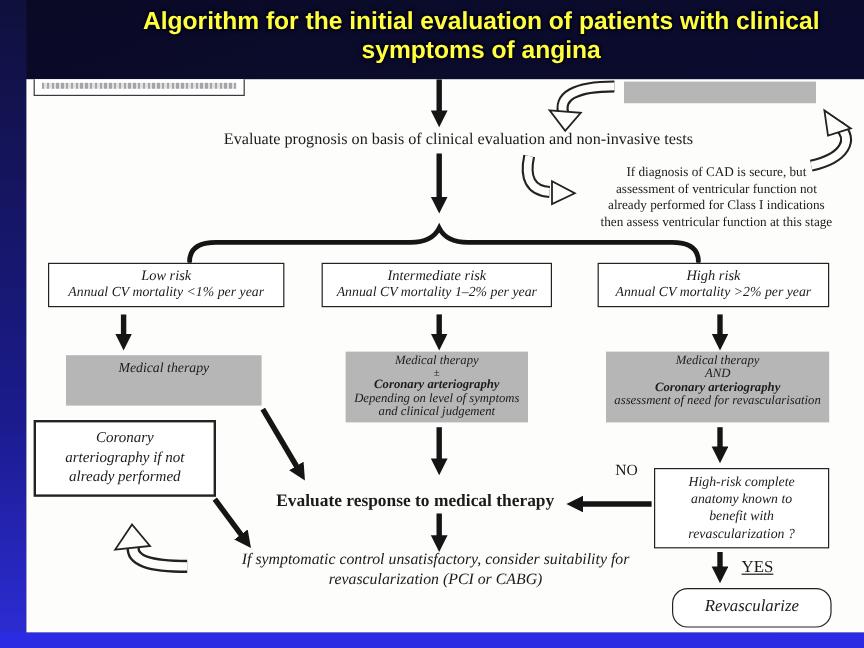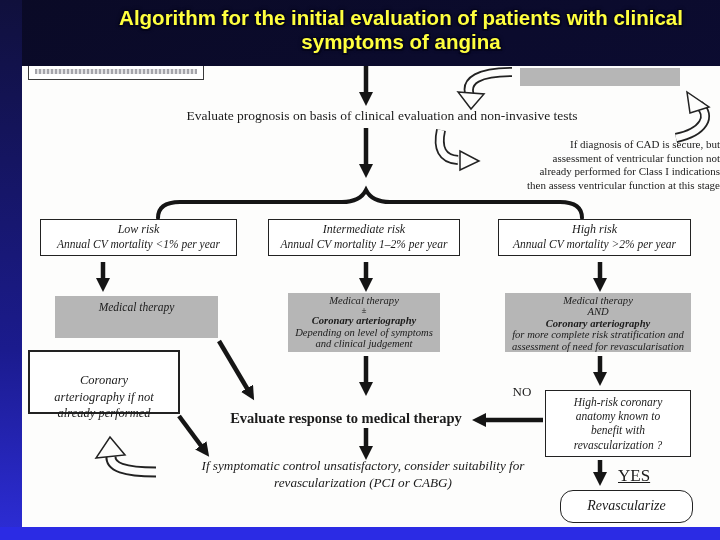--- a/index.html
+++ b/index.html
@@ -98,21 +98,21 @@
   </svg>
 
   <div class="cutbox">
     <div class="smudge"></div>
   </div>
 
   <div class="graybox" style="left:498px; top:2px; width:160px; height:18px;"></div>
 
   <div class="abs note" style="left:20px; top:42px; width:680px; font-size:13.5px;">Evaluate prognosis on basis of clinical evaluation and non-invasive tests</div>
 
-  <div class="abs note" style="left:452px; top:72px; width:246px; font-size:11px; line-height:13.5px;text-align:right;">
+  <div class="abs note" style="left:452px; top:72px; width:246px; font-size:11px; line-height:13.5px;">
     <div>If diagnosis of CAD is secure, but</div>
     <div>assessment of ventricular function not</div>
     <div>already performed for Class I indications</div>
     <div>then assess ventricular function at this stage</div>
   </div>
 
   <div class="box" style="left:18px; top:153px; width:197px; height:37px;">
     <div class="risk-title">Low risk</div>
     <div class="risk-sub">Annual CV mortality &lt;1% per year</div>
   </div>
@@ -132,42 +132,41 @@
     <div class="g-line">Medical therapy</div>
     <div class="g-line g-small">±</div>
     <div class="g-line g-bold">Coronary arteriography</div>
     <div class="g-line">Depending on level of symptoms</div>
     <div class="g-line">and clinical judgement</div>
   </div>
   <div class="graybox" style="left:483px; top:227px; width:186px; height:59px; padding-top:2px;">
     <div class="g-line">Medical therapy</div>
     <div class="g-line">AND</div>
     <div class="g-line g-bold">Coronary arteriography</div>
-    <div class="g-line">for more complete risk stratification and</div>
     <div class="g-line">assessment of need for revascularisation</div>
   </div>
 
-  <div class="box" style="left:6px; top:284px; width:152px; height:64px; border-width:2px; font-size:12.5px; line-height:16.5px; padding-top:20px;">
+  <div class="box" style="left:6px; top:284px; width:152px; height:64px; border-width:2px; font-size:12.5px; line-height:16.5px; padding-top:4px;">
     <div>Coronary</div>
     <div>arteriography if not</div>
     <div>already performed</div>
   </div>
 
   <div class="abs note" style="left:114px; top:344px; width:420px; font-weight:bold; font-size:14.5px;">Evaluate response to medical therapy</div>
 
   <div class="abs note" style="left:478px; top:318px; width:44px; font-size:13px;">NO</div>
 
   <div class="box" style="left:523px; top:324px; width:146px; height:67px; font-size:11.5px; line-height:14.2px; padding-top:4px;">
-    <div>High-risk coronary</div>
+    <div>High-risk complete</div>
     <div>anatomy known to</div>
     <div>benefit with</div>
     <div>revascularization ?</div>
   </div>
 
-  <div class="abs" style="left:596px; top:400px; width:60px; font-size:17px;text-decoration:underline;">YES</div>
+  <div class="abs" style="left:596px; top:400px; width:60px; font-size:14px;text-decoration:underline;">YES</div>
 
   <div class="abs note" style="left:41px; top:392px; width:600px; font-style:italic; font-size:13.2px; line-height:16.5px;">
     <div>If symptomatic control unsatisfactory, consider suitability for</div>
     <div>revascularization (PCI or CABG)</div>
   </div>
 
   <div class="box" style="left:538px; top:424px; width:133px; height:33px; font-size:14px; line-height:29px;border-radius:13px;">Revascularize</div>
 
 </div>
 

